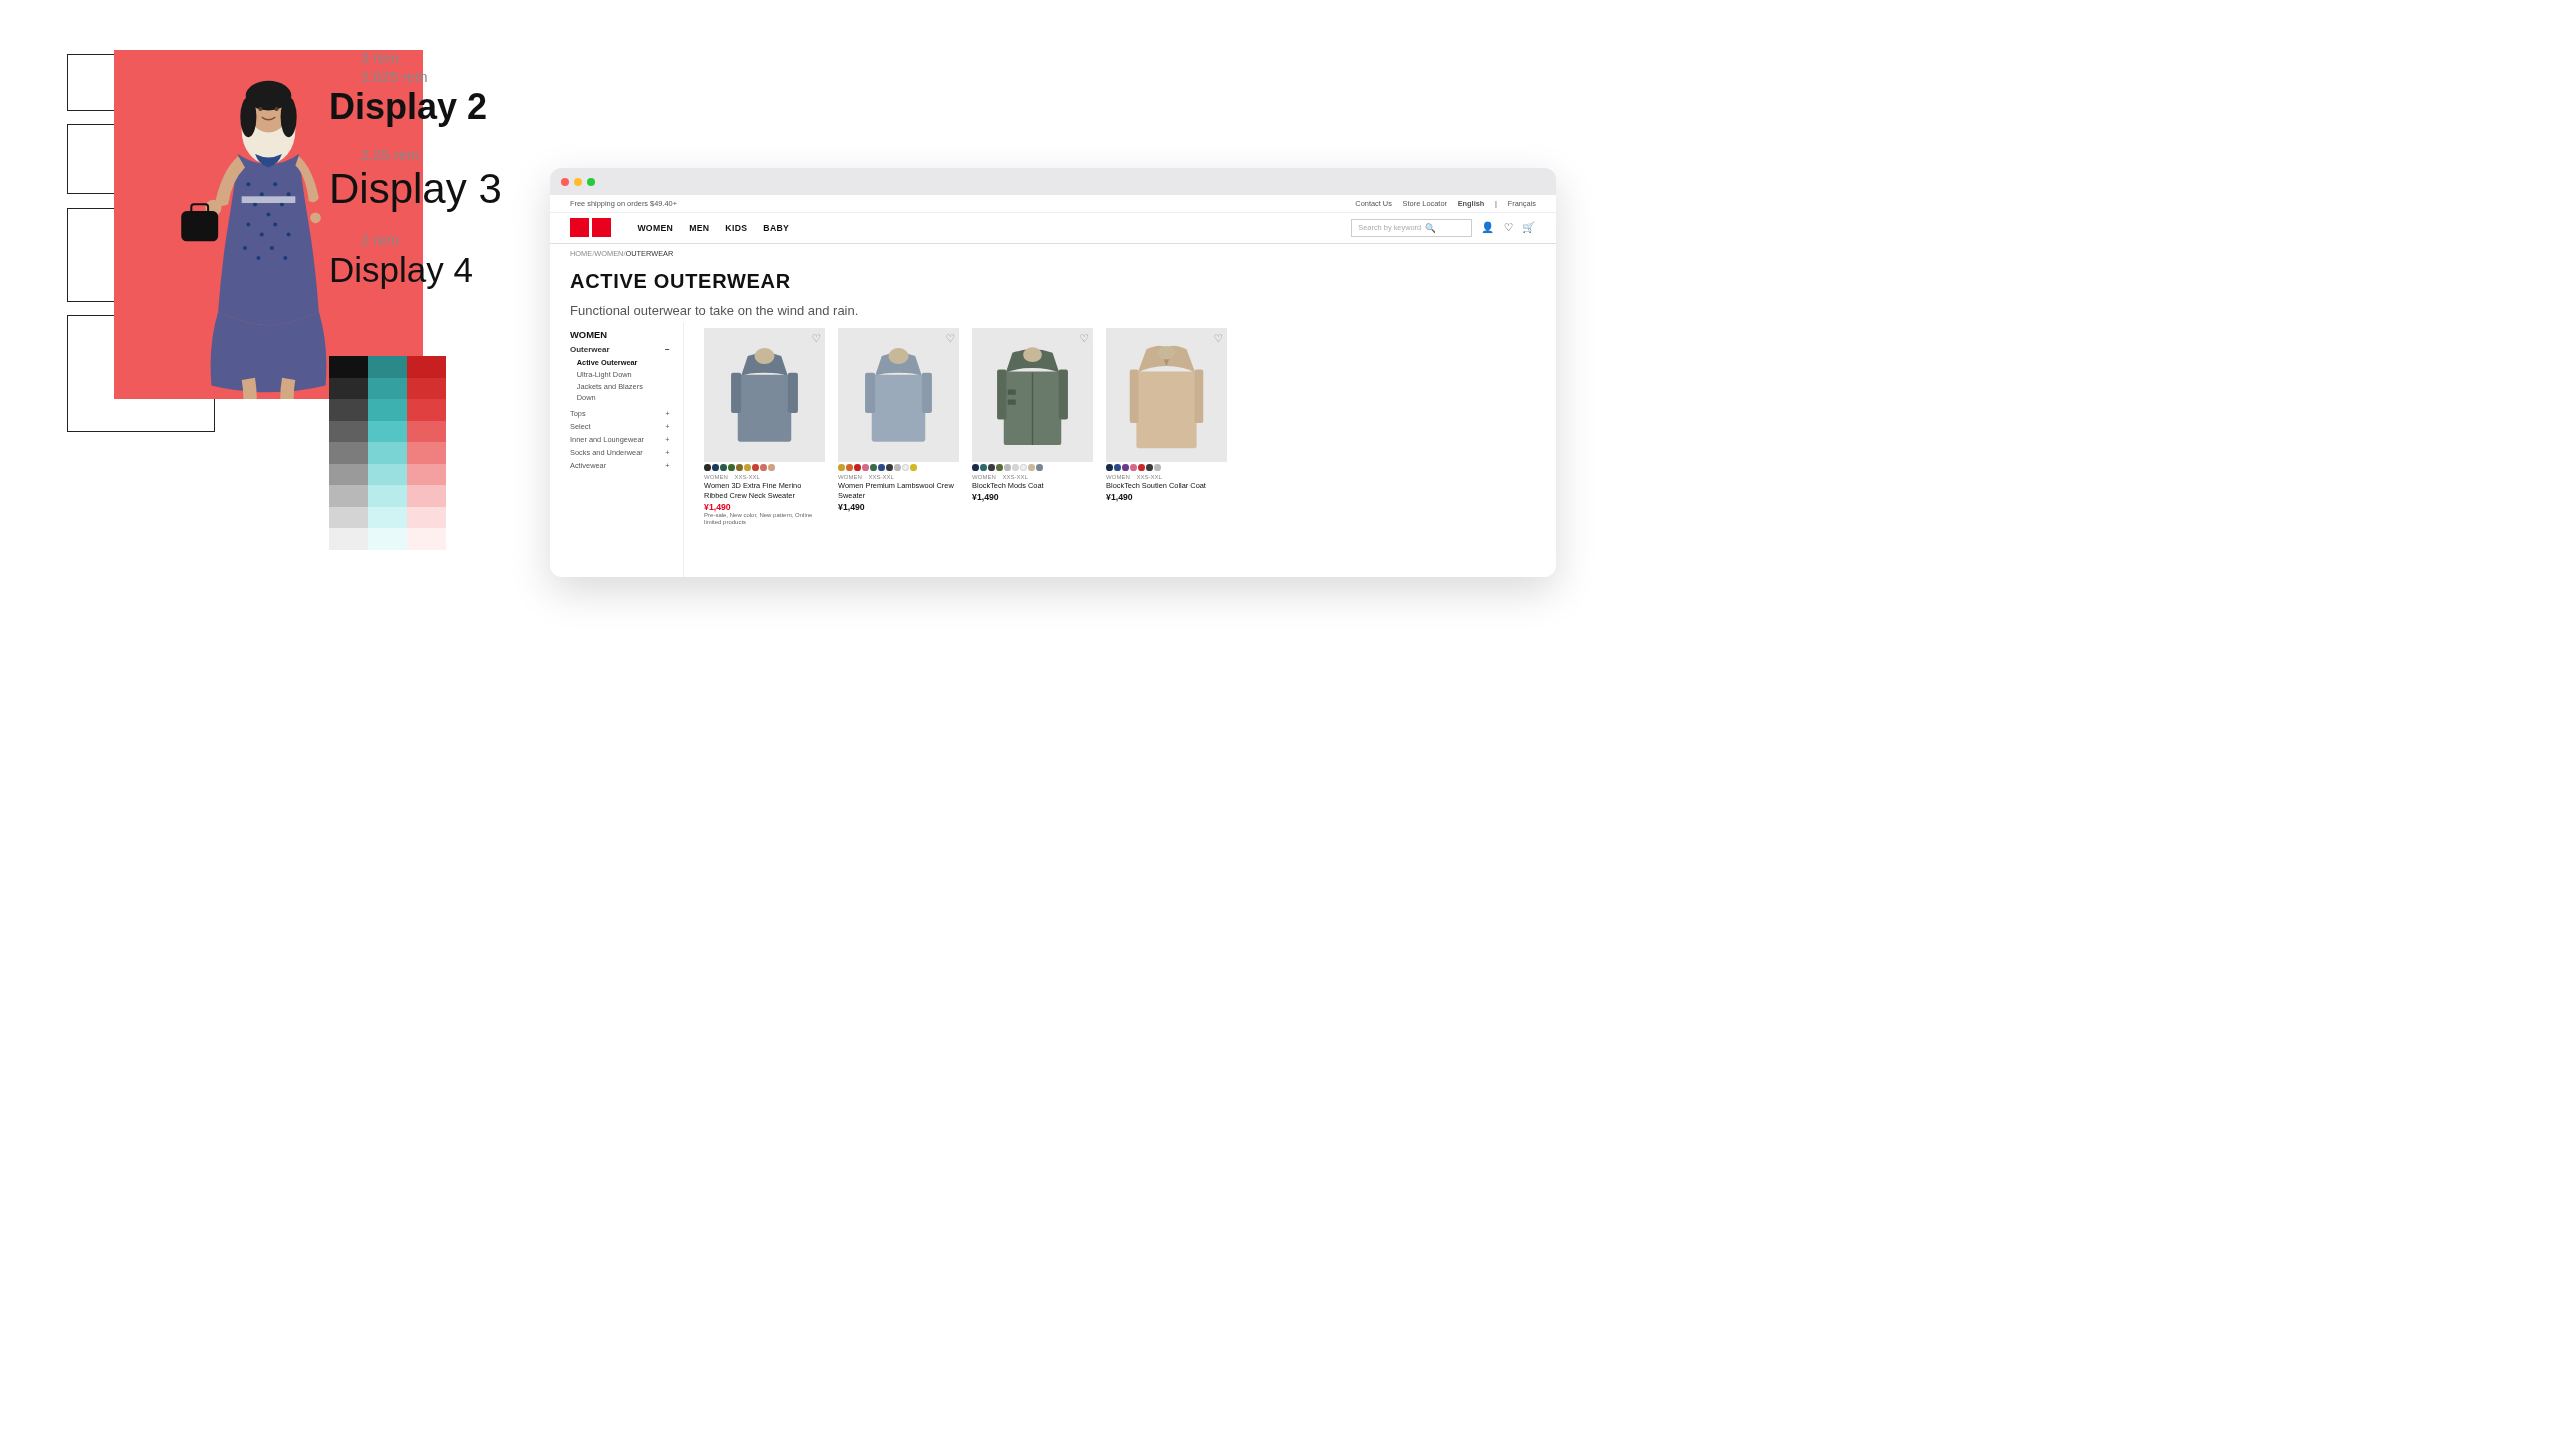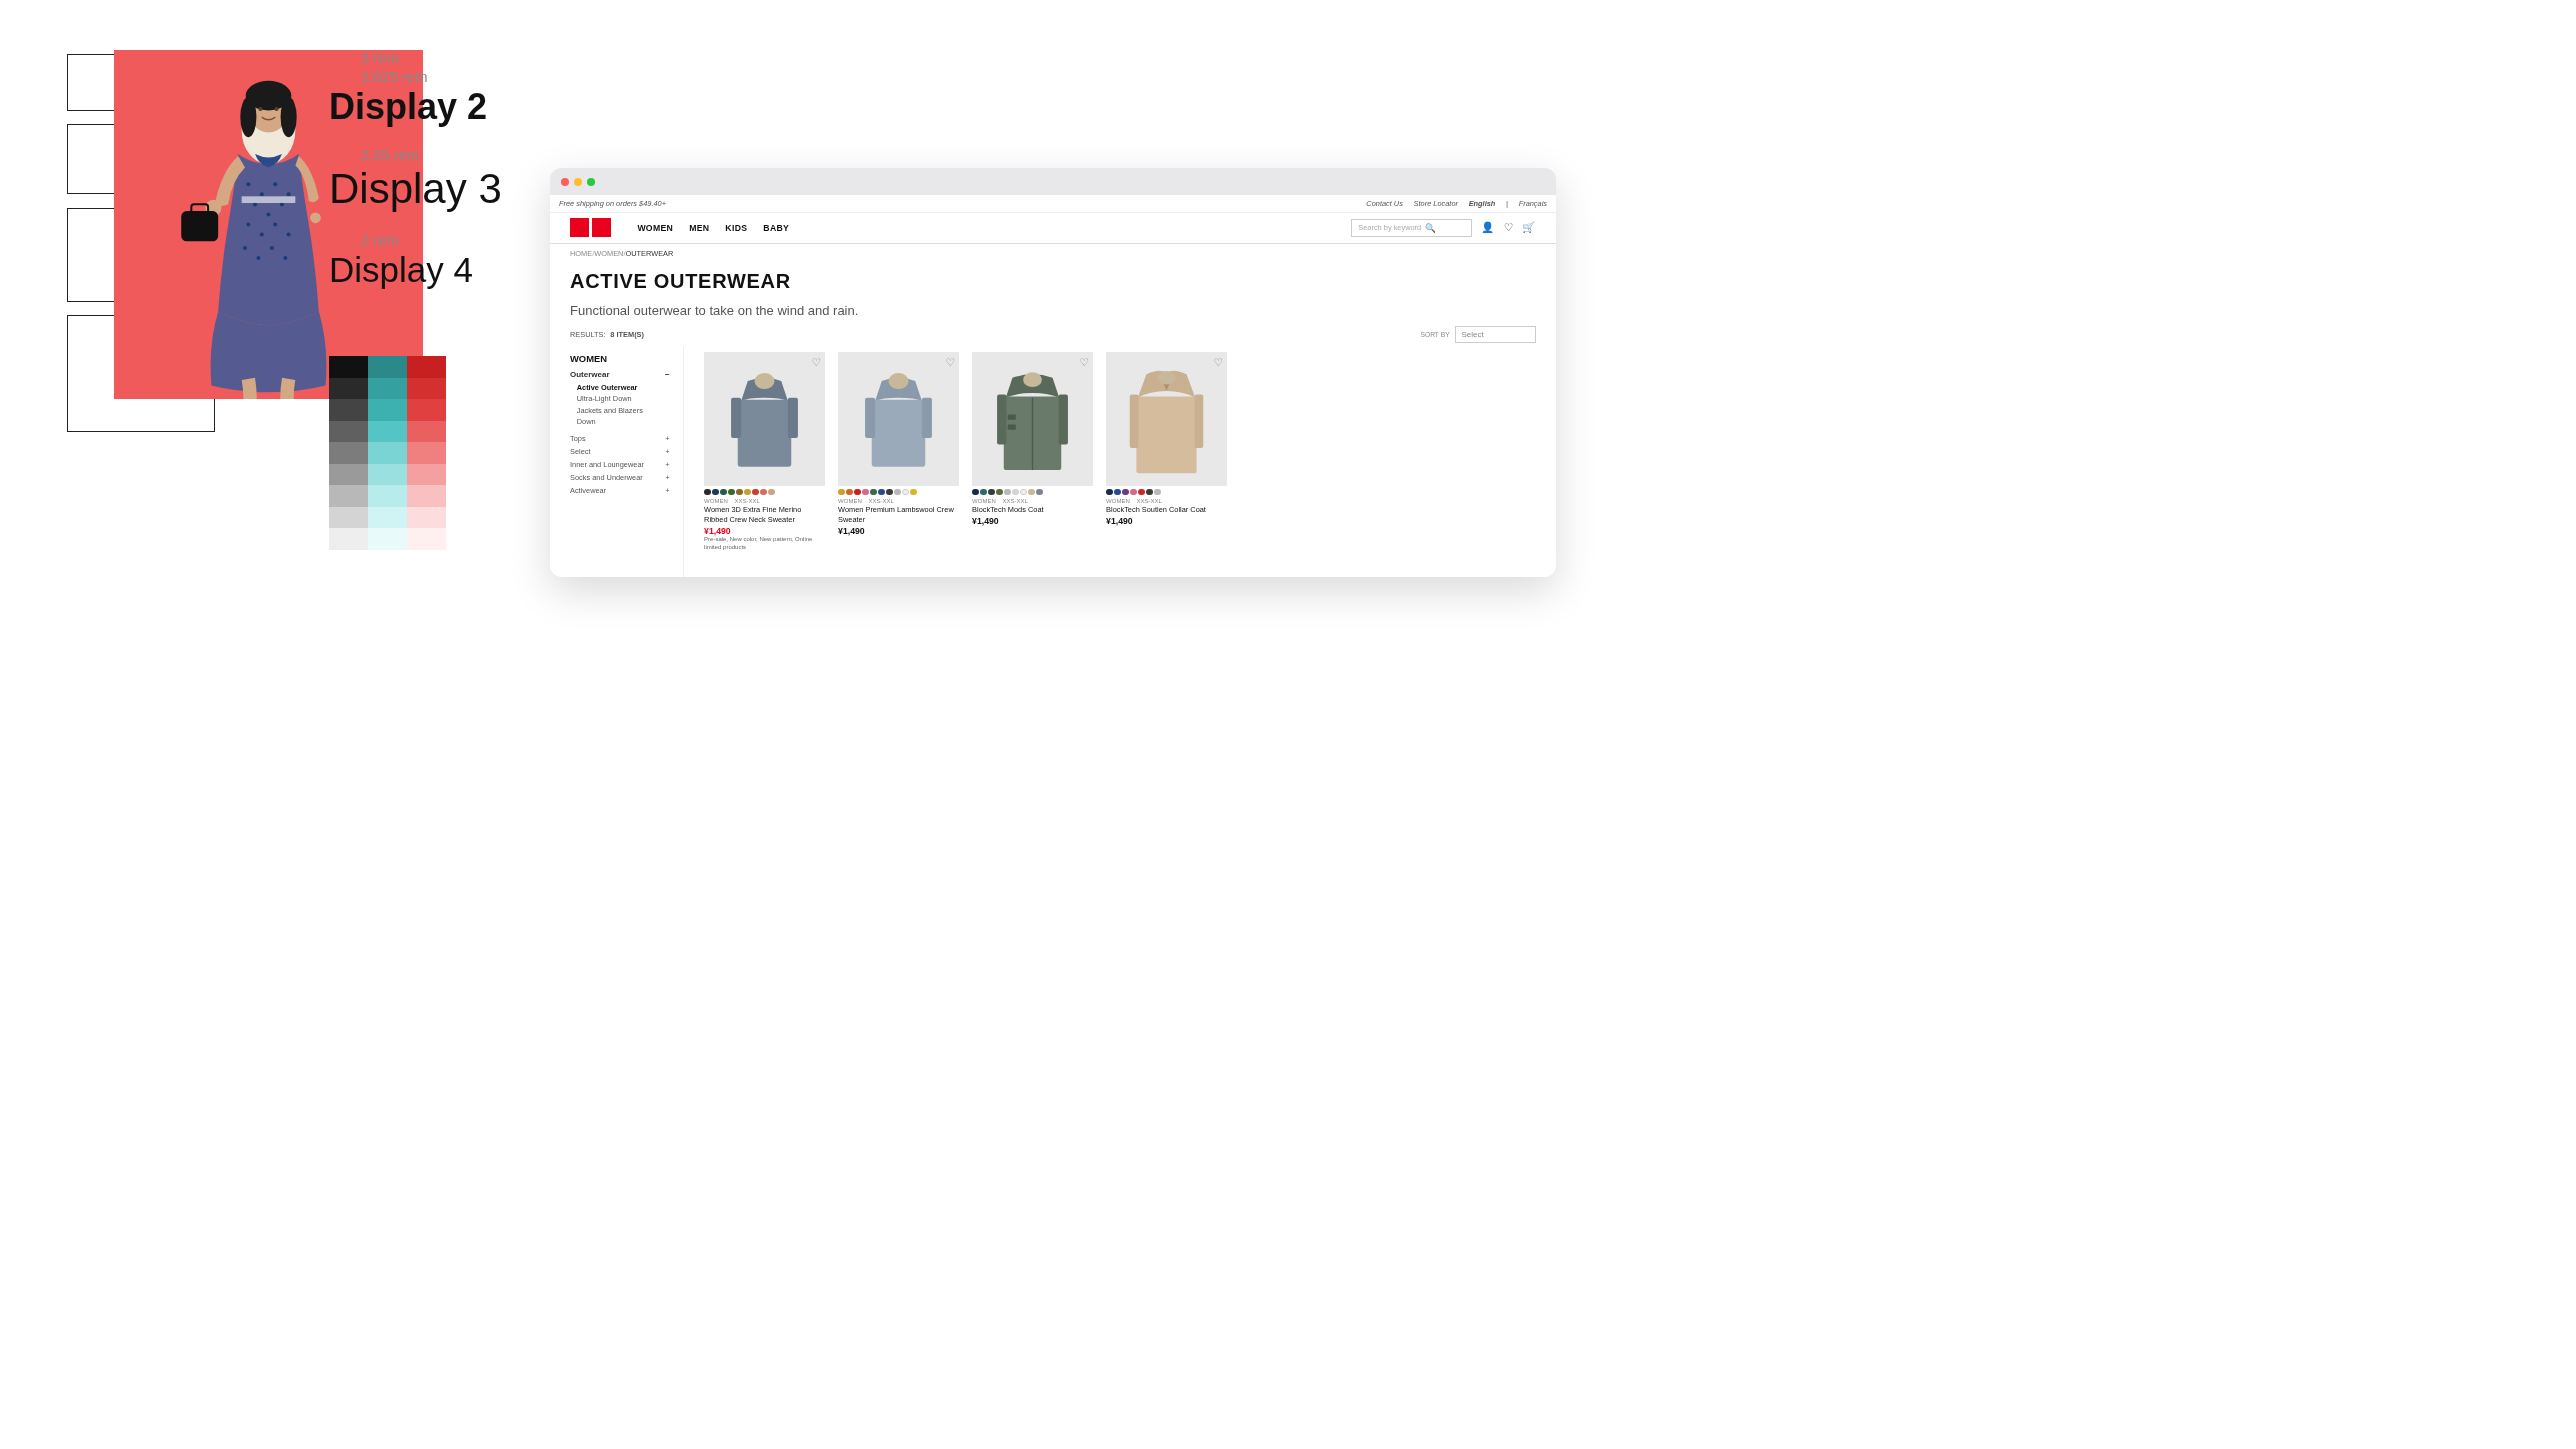--- a/index.html
+++ b/index.html
@@ -144,27 +144,26 @@
       background: #fff;
       height: calc(100% - 27px);
       overflow: hidden;
       position: relative;
     }
 
     
     .site-top-bar {
       background: #fff;
       border-bottom: 0.7px solid #eee;
-      padding: 4px 9px;
+      padding: 4px 20px;
       display: flex;
       align-items: center;
       justify-content: space-between;
       font-size: 7.4px;
       color: #555;
-      font-style: italic;
     }
 
     .site-nav {
       background: #fff;
       border-bottom: 0.7px solid #ddd;
       padding: 5.4px 20px;
       display: flex;
       align-items: center;
       gap: 16px;
     }
@@ -583,32 +582,20 @@
       <span style="cursor:pointer;">WOMEN</span>
       <span class="breadcrumb-sep">/</span>
       <span class="breadcrumb-active">OUTERWEAR</span>
     </div>
 
     <div class="category-header">
       <div class="category-title">ACTIVE OUTERWEAR</div>
       <div class="category-desc">Functional outerwear to take on the wind and rain.</div>
     </div>
 
-    <div class="results-bar">
-      <div>
-        <span>RESULTS:</span>
-        <span style="font-weight:700;margin-left:2.7px;">8 ITEM(S)</span>
-      </div>
-      <div class="sort-section">
-        <span class="sort-label">SORT BY</span>
-        <select class="sort-select">
-          <option>Select</option>
-        </select>
-      </div>
-    </div>
 
     <div class="main-content">
 
       <div class="sidebar">
         <div class="sidebar-section-title">WOMEN</div>
         <div class="sidebar-category">
           <span>Outerwear</span>
           <span>−</span>
         </div>
         <div>

